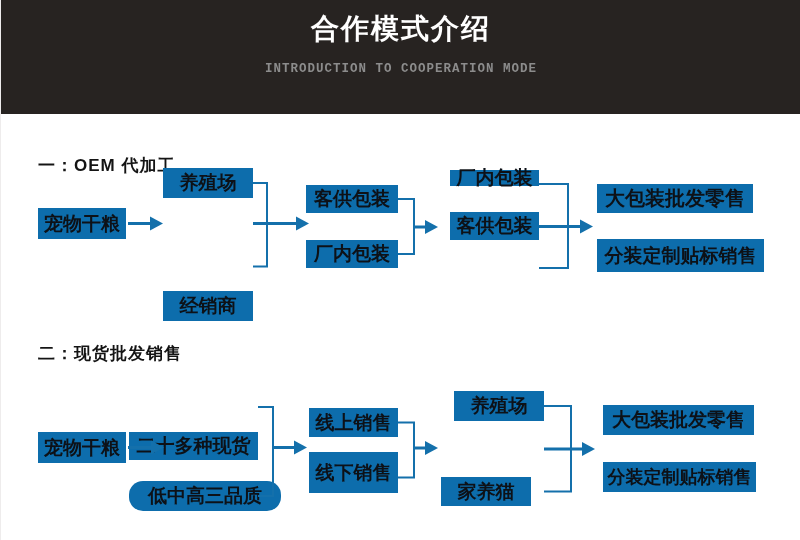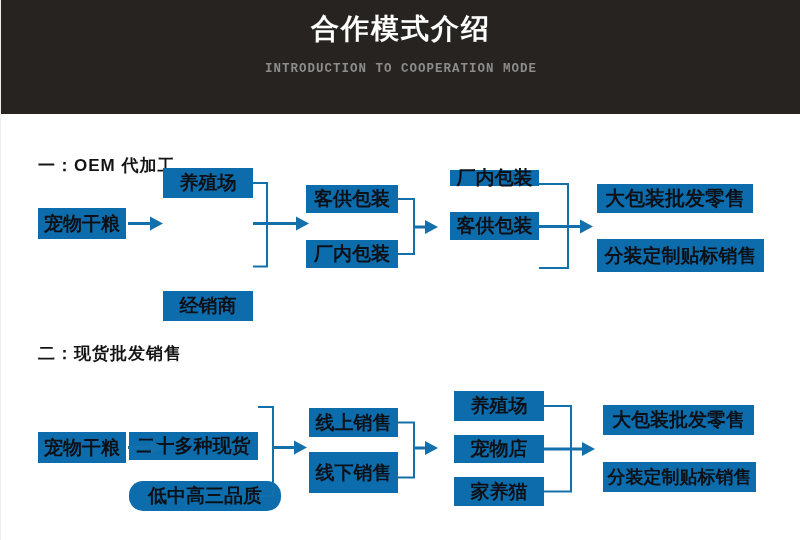--- a/index.html
+++ b/index.html
@@ -74,22 +74,21 @@
   <div class="box" style="left:596px;top:239px;width:167px;height:33px;">分装定制贴标销售</div>
 
   <div class="sec-heading" style="left:37px;top:342px;">二：现货批发销售</div>
 
   <div class="box" style="left:37px;top:432px;width:88px;height:31px;">宠物干粮</div>
   <div class="box" style="left:128px;top:393px;width:129px;height:28px;margin-top:39px;">二十多种现货</div>
   <div class="box" style="left:128px;top:481px;width:152px;height:30px;border-radius:14px;">低中高三品质</div>
   <div class="box" style="left:308px;top:408px;width:89px;height:29px;">线上销售</div>
   <div class="box" style="left:308px;top:452px;width:89px;height:41px;">线下销售</div>
   <div class="box" style="left:453px;top:391px;width:90px;height:30px;">养殖场</div>
-  <div class="box" style="left:453px;top:435px;width:90px;height:28px;">宠物店</div>
-  <div class="box" style="left:453px;top:477px;width:90px;height:29px;">家养猫</div>
+  <div class="box" style="left:440px;top:477px;width:90px;height:29px;">家养猫</div>
   <div class="box" style="left:602px;top:405px;width:151px;height:30px;">大包装批发零售</div>
   <div class="box med" style="left:602px;top:462px;width:153px;height:30px;">分装定制贴标销售</div>
 
   <svg class="connectors" viewBox="0 0 800 540">
     <g>
       <line class="aline" x1="127" y1="223.5" x2="150" y2="223.5"></line>
       <path class="ahead" d="M149,216.5 L162,223.5 L149,230.5 Z"></path>
       <path class="bracket" d="M252,183 H266 V266.5 H252"></path>
       <line class="aline" x1="252" y1="223.5" x2="296" y2="223.5"></line>
       <path class="ahead" d="M295,216.5 L308,223.5 L295,230.5 Z"></path>

